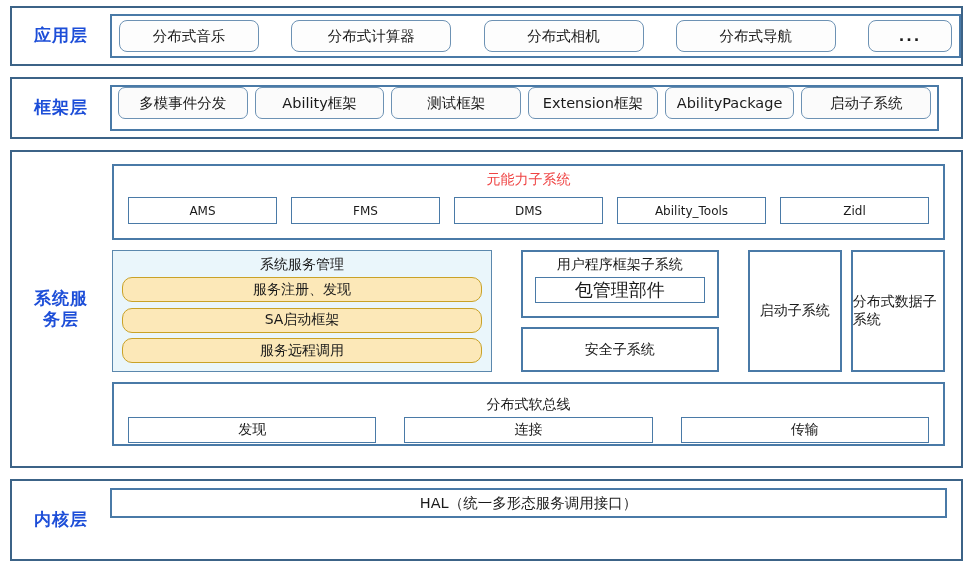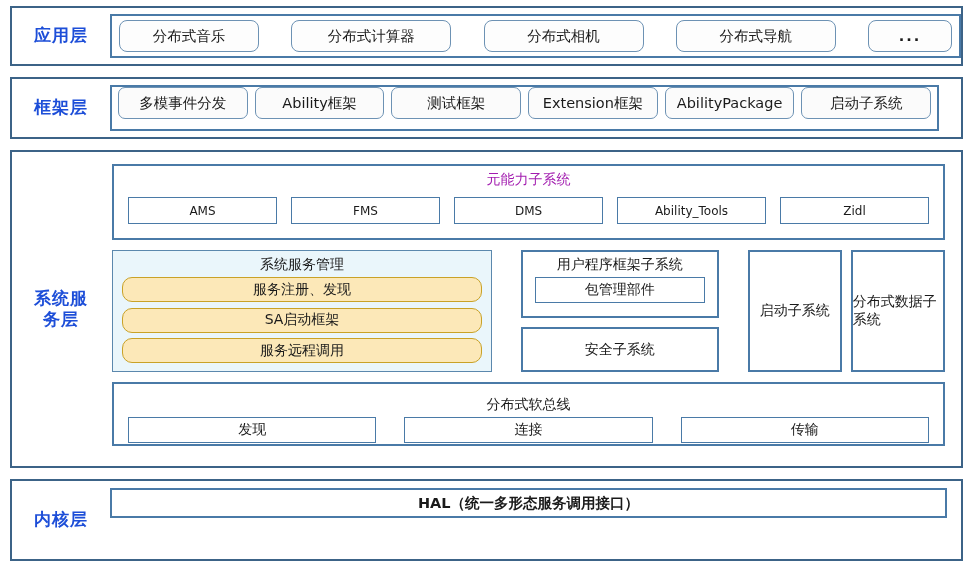--- a/index.html
+++ b/index.html
@@ -133,21 +133,21 @@
     border: 2px solid #4a7aa7;
     background: #ffffff;
     box-sizing: border-box;
     position: relative;
   }
 
   .panel-title {
     text-align: center;
     font-size: 14px;
     padding-top: 5px;
-    color: #a21caf;
+    color: #ef4444;
   }
 
   
   .meta-panel {
     height: 76px;
     display: flex;
     flex-direction: column;
   }
   .meta-row {
     flex: 1 1 auto;
@@ -235,21 +235,21 @@
     padding-bottom: 3px;
   }
   .sub-child {
     border: 1.5px solid #4a7aa7;
     background: #ffffff;
     width: 100%;
     height: 26px;
     display: flex;
     align-items: center;
     justify-content: center;
-    font-size: 14px;
+    font-size: 18px;
     box-sizing: border-box;
   }
 
   
   .bus-panel {
     height: 64px;
     display: flex;
     flex-direction: column;
   }
   .bus-title {
@@ -277,21 +277,20 @@
     font-size: 14px;
     box-sizing: border-box;
   }
 
   
   .kernel-layer { height: 82px; }
   .kernel-body {
     padding: 7px 14px 7px 0;
     gap: 7px;
     justify-content: space-between;
-    font-weight: bold;
   }
   .kernel-box {
     border: 2px solid #4a7aa7;
     background: #ffffff;
     height: 30px;
     display: flex;
     align-items: center;
     justify-content: center;
     font-size: 14.5px;
     box-sizing: border-box;

